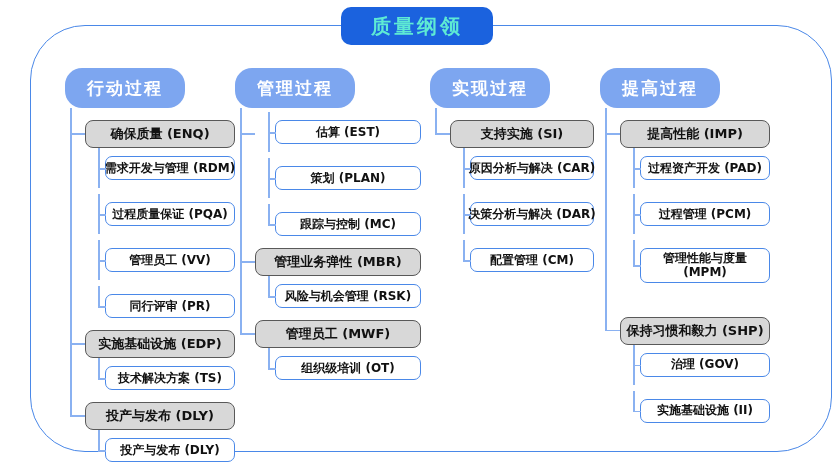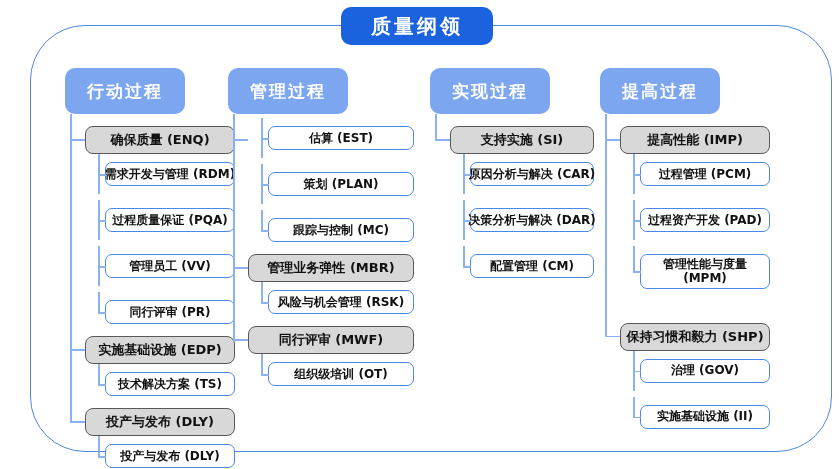--- a/index.html
+++ b/index.html
@@ -18,24 +18,24 @@
   }
   .frame{
     position:absolute;left:30px;top:25px;width:800px;height:425px;
     border:1.6px solid var(--box-border);border-radius:55px;background:#fff;
   }
   .title-box{
     position:absolute;left:341px;top:7px;width:152px;height:38px;
     background:var(--title-bg);border-radius:10px;
     display:flex;align-items:center;justify-content:center;
   }
-  .title-text{color:#ffffff;font-size:20px;font-weight:bold;letter-spacing:3px;text-align:center;}
+  .title-text{color:#5eead4;font-size:20px;font-weight:bold;letter-spacing:3px;text-align:center;}
   .col{position:absolute;top:68px;}
   .header{
-    width:120px;height:46px;background:var(--header-bg);border-radius:10px;
+    width:120px;height:40px;background:var(--header-bg);border-radius:17px;
     color:#fff;font-size:17px;font-weight:bold;letter-spacing:2px;
     display:flex;align-items:center;justify-content:center;
   }
   .groups{margin-left:20px;}
   .group{position:relative;margin-top:12px;width:var(--gw);}
   
   .group::before{
     content:'';position:absolute;left:-15px;top:13px;width:15px;height:1.5px;
     background:var(--line);
   }
@@ -106,38 +106,38 @@
       </div>
       <div class="group">
         <div class="gbox">投产与发布 (DLY)</div>
         <div class="leaves">
           <div class="leaf">投产与发布 (DLY)</div>
         </div>
       </div>
     </div>
   </div>
 
-  <div class="col" style="left:228px; --gw:166px;">
+  <div class="col" style="left:235px; --gw:166px;">
     <div class="header">管理过程</div>
     <div class="groups">
       <div class="group">
         <div class="leaves">
           <div class="leaf">估算 (EST)</div>
           <div class="leaf">策划 (PLAN)</div>
           <div class="leaf">跟踪与控制 (MC)</div>
         </div>
       </div>
       <div class="group">
         <div class="gbox">管理业务弹性 (MBR)</div>
         <div class="leaves">
           <div class="leaf">风险与机会管理 (RSK)</div>
         </div>
       </div>
       <div class="group">
-        <div class="gbox">同行评审 (MWF)</div>
+        <div class="gbox">管理员工 (MWF)</div>
         <div class="leaves">
           <div class="leaf">组织级培训 (OT)</div>
         </div>
       </div>
     </div>
   </div>
 
   <div class="col" style="left:430px; --gw:144px;">
     <div class="header">实现过程</div>
     <div class="groups">
@@ -151,22 +151,22 @@
       </div>
     </div>
   </div>
 
   <div class="col" style="left:600px; --gw:150px;">
     <div class="header">提高过程</div>
     <div class="groups">
       <div class="group">
         <div class="gbox">提高性能 (IMP)</div>
         <div class="leaves">
+          <div class="leaf">过程资产开发 (PAD)</div>
           <div class="leaf">过程管理 (PCM)</div>
-          <div class="leaf">过程资产开发 (PAD)</div>
           <div class="leaf wrap">管理性能与度量 (MPM)</div>
         </div>
       </div>
       <div class="group gap-lg">
         <div class="gbox">保持习惯和毅力 (SHP)</div>
         <div class="leaves">
           <div class="leaf">治理 (GOV)</div>
           <div class="leaf">实施基础设施 (II)</div>
         </div>
       </div>

